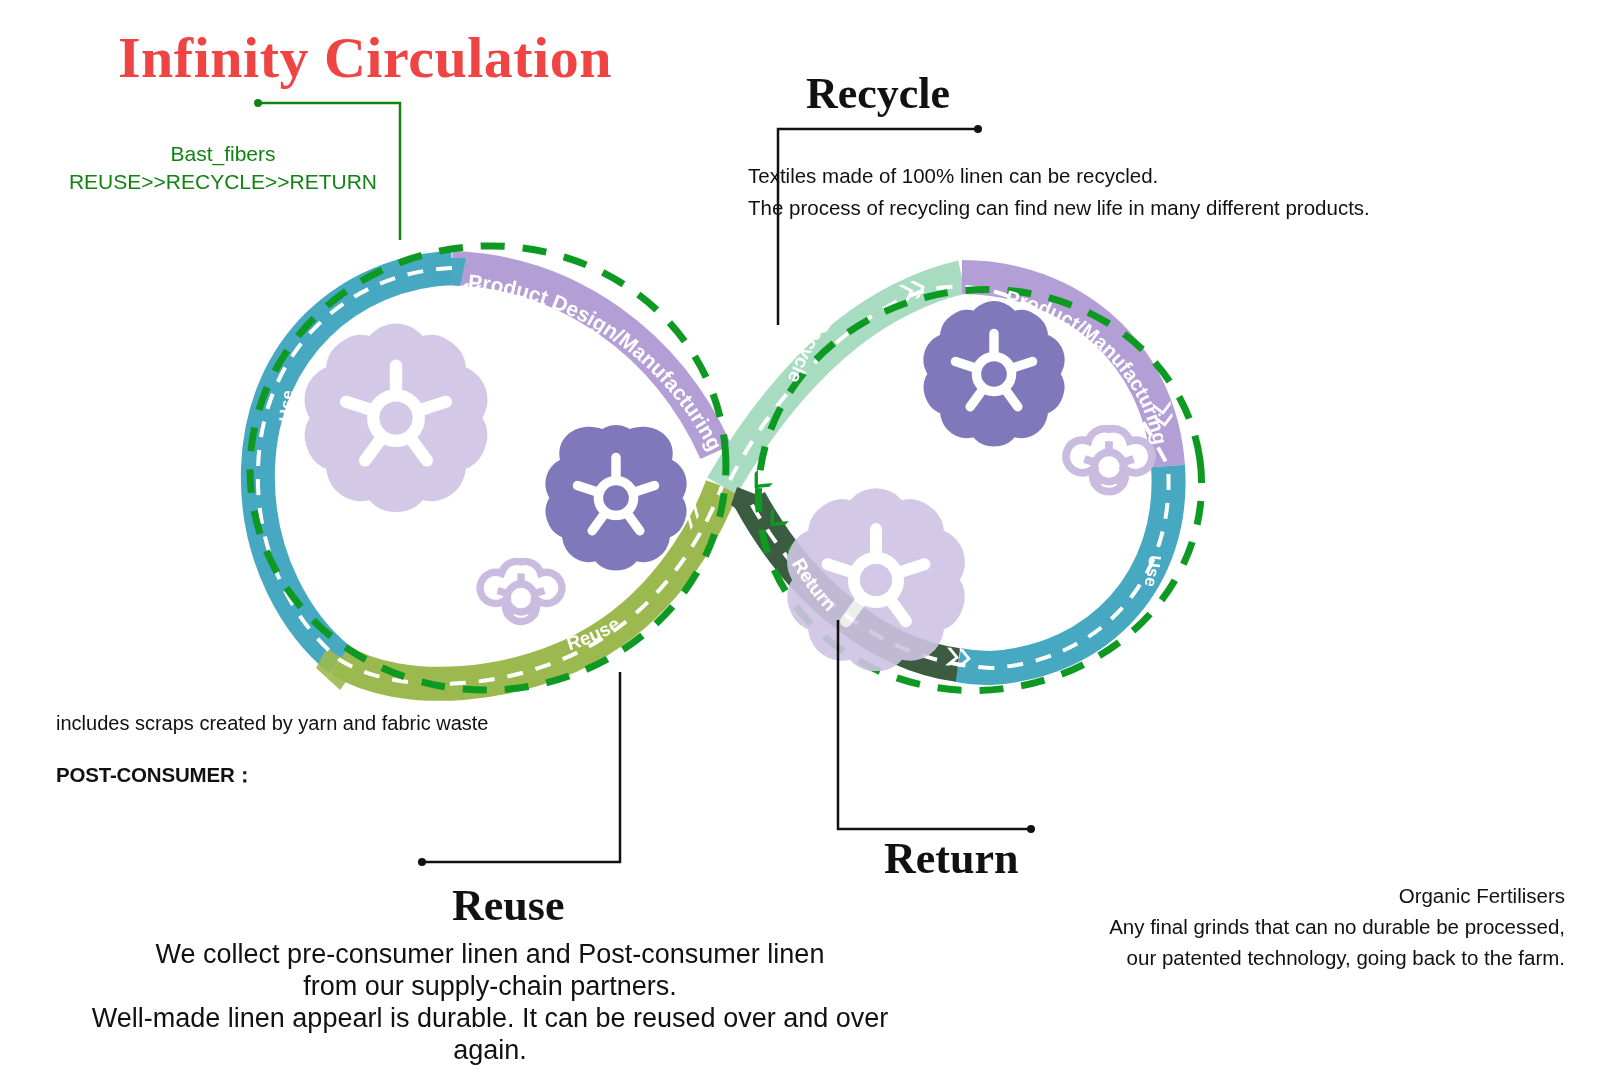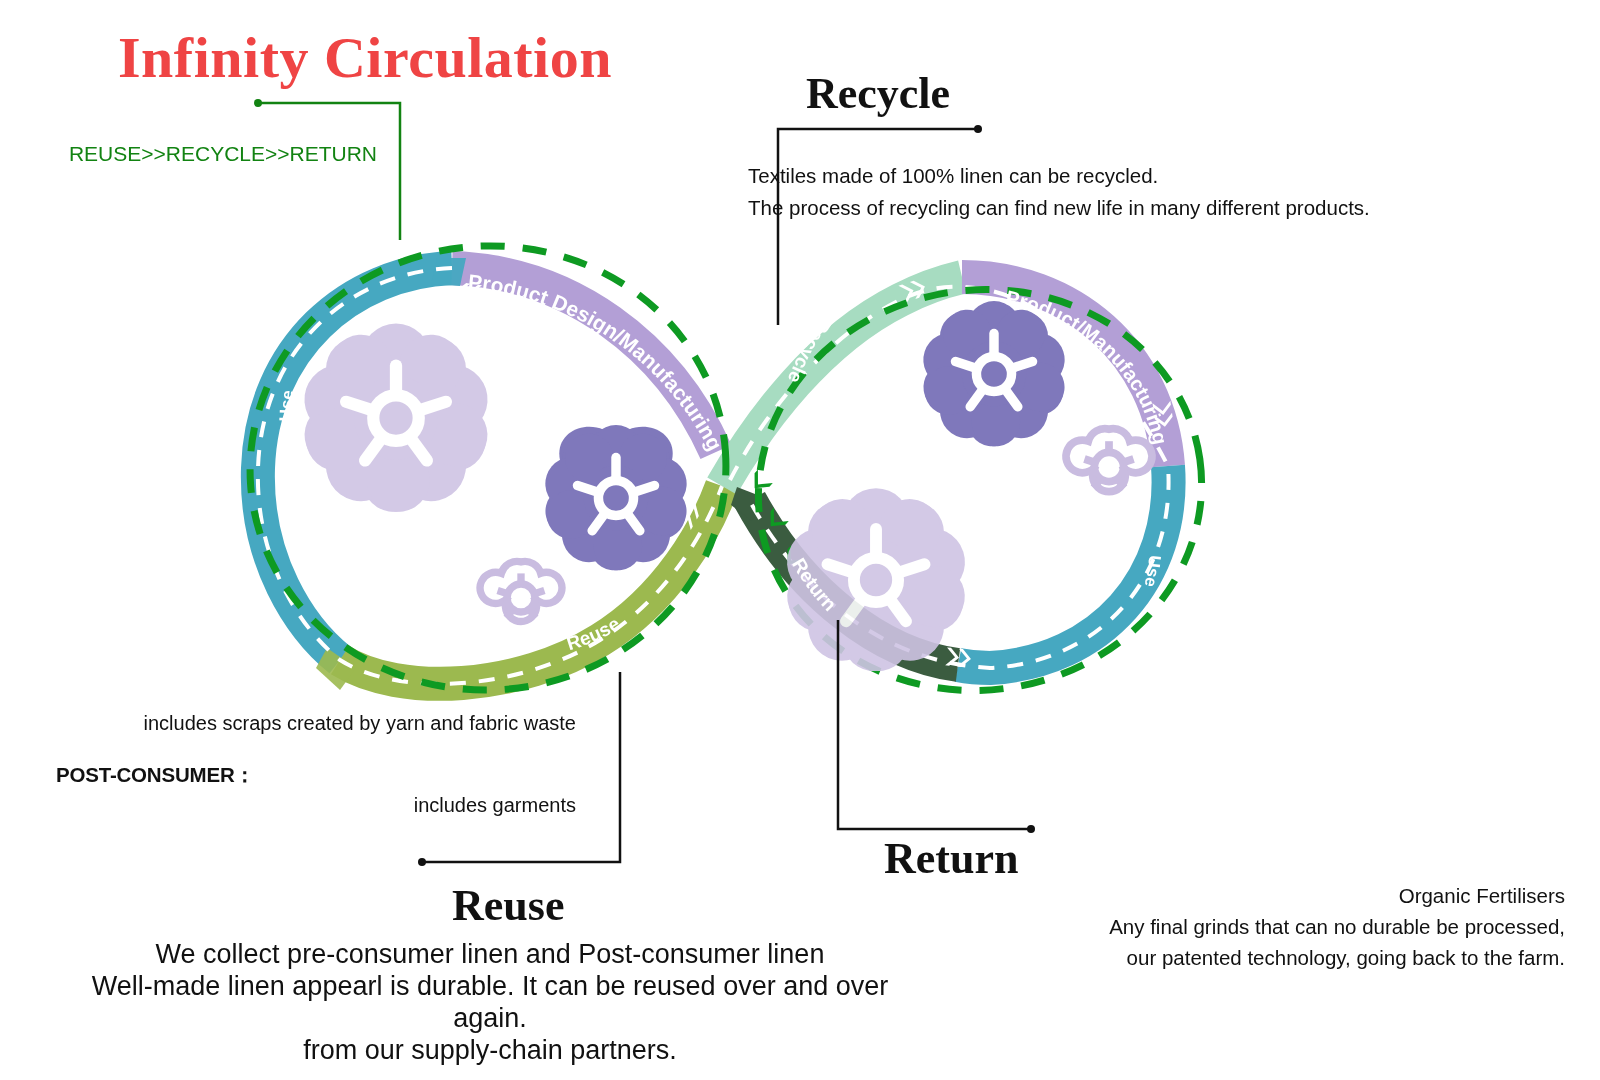--- a/index.html
+++ b/index.html
@@ -16,21 +16,21 @@
   #recycle-body{left:748px;top:160px;width:830px;text-align:left;
         font-size:20.5px;line-height:32px;}
   #reuse-hdr{left:452px;top:880px;font-size:44px;}
   #reuse-body{left:70px;top:938px;width:840px;text-align:center;
         font-size:27px;line-height:32px;}
   #return-hdr{left:884px;top:833px;font-size:44px;}
   #return-body{left:905px;top:880px;width:660px;text-align:right;
         font-size:20.5px;line-height:31px;}
   #consumer{left:56px;top:706px;width:520px;font-size:20px;line-height:26px;}
   #consumer .lbl{font-weight:700;font-size:20.5px;letter-spacing:-0.2px;}
-  #consumer .desc{margin-top:4px;margin-bottom:26px;text-align:right;}
+  #consumer .desc{margin-top:4px;margin-bottom:26px;}
   #diagram{left:0;top:0;}
   .rbl{fill:#ffffff;font-family:"Liberation Sans",sans-serif;font-weight:700;}
 </style>
 </head>
 <body>
 
 <div class="abs" id="title">Infinity Circulation</div>
 
 <svg class="abs" id="diagram" width="1600" height="1080" viewBox="0 0 1600 1080">
 
@@ -391,40 +391,40 @@
     <path d="M 422,862 L 620,862 L 620,672"></path>
     <circle cx="422" cy="862" r="4" fill="#111" stroke="none"></circle>
   </g>
   <g stroke="#111" stroke-width="2.5" fill="none">
     <path d="M 1031,829 L 838,829 L 838,620"></path>
     <circle cx="1031" cy="829" r="4" fill="#111" stroke="none"></circle>
   </g>
 </svg>
 
 <div class="abs" id="bast-block">
+  <div>Bast_fibers</div>
   <div>REUSE&gt;&gt;RECYCLE&gt;&gt;RETURN</div>
 </div>
 
 <div class="abs hdr-serif" id="recycle-hdr">Recycle</div>
 <div class="abs" id="recycle-body">
   <div>Textiles made of 100% linen can be recycled.</div>
   <div>The process of recycling can find new life in many different products.</div>
 </div>
 
 <div class="abs" id="consumer">
   <div class="desc">includes scraps created by yarn and fabric waste</div>
   <div class="lbl">POST-CONSUMER：</div>
-  <div class="desc">includes garments</div>
 </div>
 
 <div class="abs hdr-serif" id="reuse-hdr">Reuse</div>
 <div class="abs" id="reuse-body">
   <div>We collect pre-consumer linen and Post-consumer linen</div>
+  <div>from our supply-chain  partners.</div>
   <div>Well-made linen appearl is durable. It can be reused over and over again.</div>
-  <div>from our supply-chain  partners.</div>
 </div>
 
 <div class="abs hdr-serif" id="return-hdr">Return</div>
 <div class="abs" id="return-body">
   <div>Organic Fertilisers</div>
   <div>Any final grinds that can no durable be processed,</div>
   <div>our patented technology, going back to the farm.</div>
 </div>
 
 </body></html>

